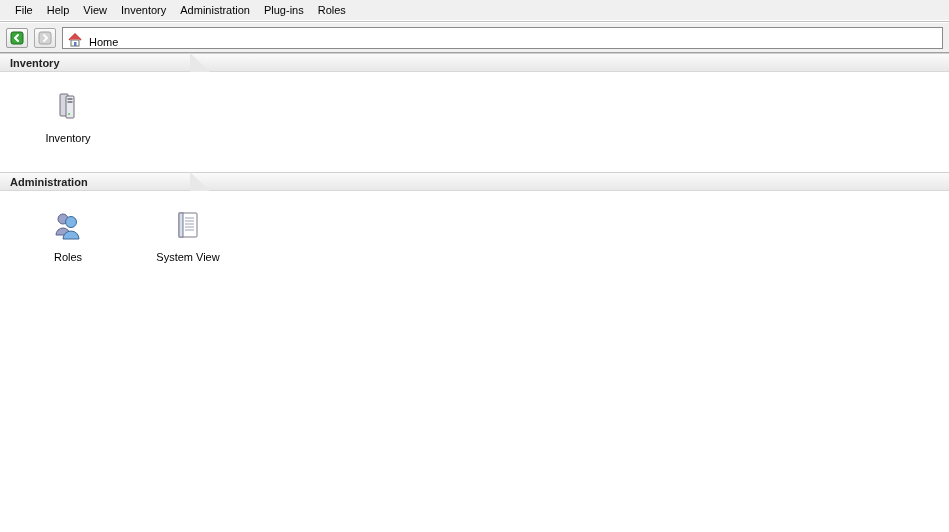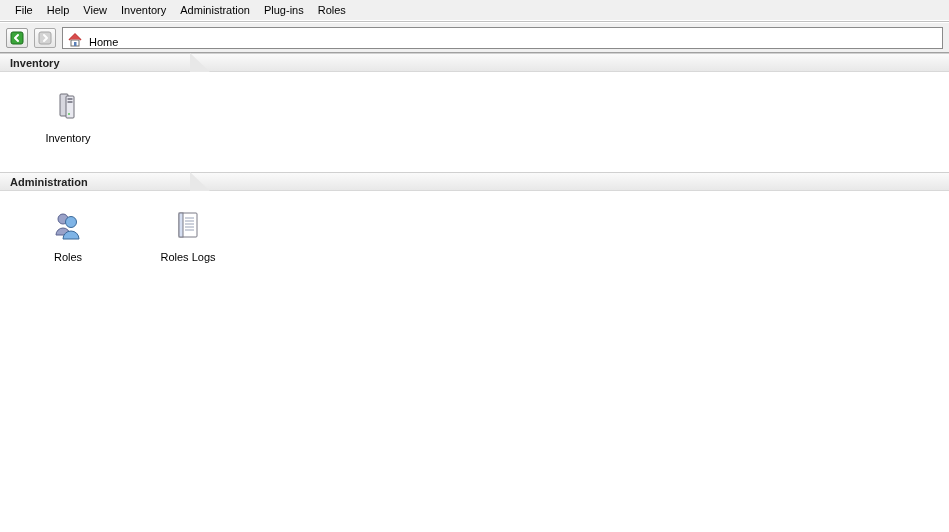--- a/index.html
+++ b/index.html
@@ -207,18 +207,18 @@
           <svg width="32" height="32" viewBox="0 0 32 32">
             <rect x="7" y="4" width="18" height="24" rx="1" fill="#ffffff" stroke="#7a7a86"></rect>
             <rect x="7" y="4" width="4" height="24" fill="#d6dff2" stroke="#7a7a86"></rect>
             <line x1="13" y1="9" x2="22" y2="9" stroke="#9aa3b8"></line>
             <line x1="13" y1="12" x2="22" y2="12" stroke="#9aa3b8"></line>
             <line x1="13" y1="15" x2="22" y2="15" stroke="#9aa3b8"></line>
             <line x1="13" y1="18" x2="22" y2="18" stroke="#9aa3b8"></line>
             <line x1="13" y1="21" x2="22" y2="21" stroke="#9aa3b8"></line>
           </svg>
         </div>
-        <div class="label">Roles Logs</div>
+        <div class="label">System View</div>
       </div>
     </div>
   </div>
 
 </div>
 
 </body></html>

